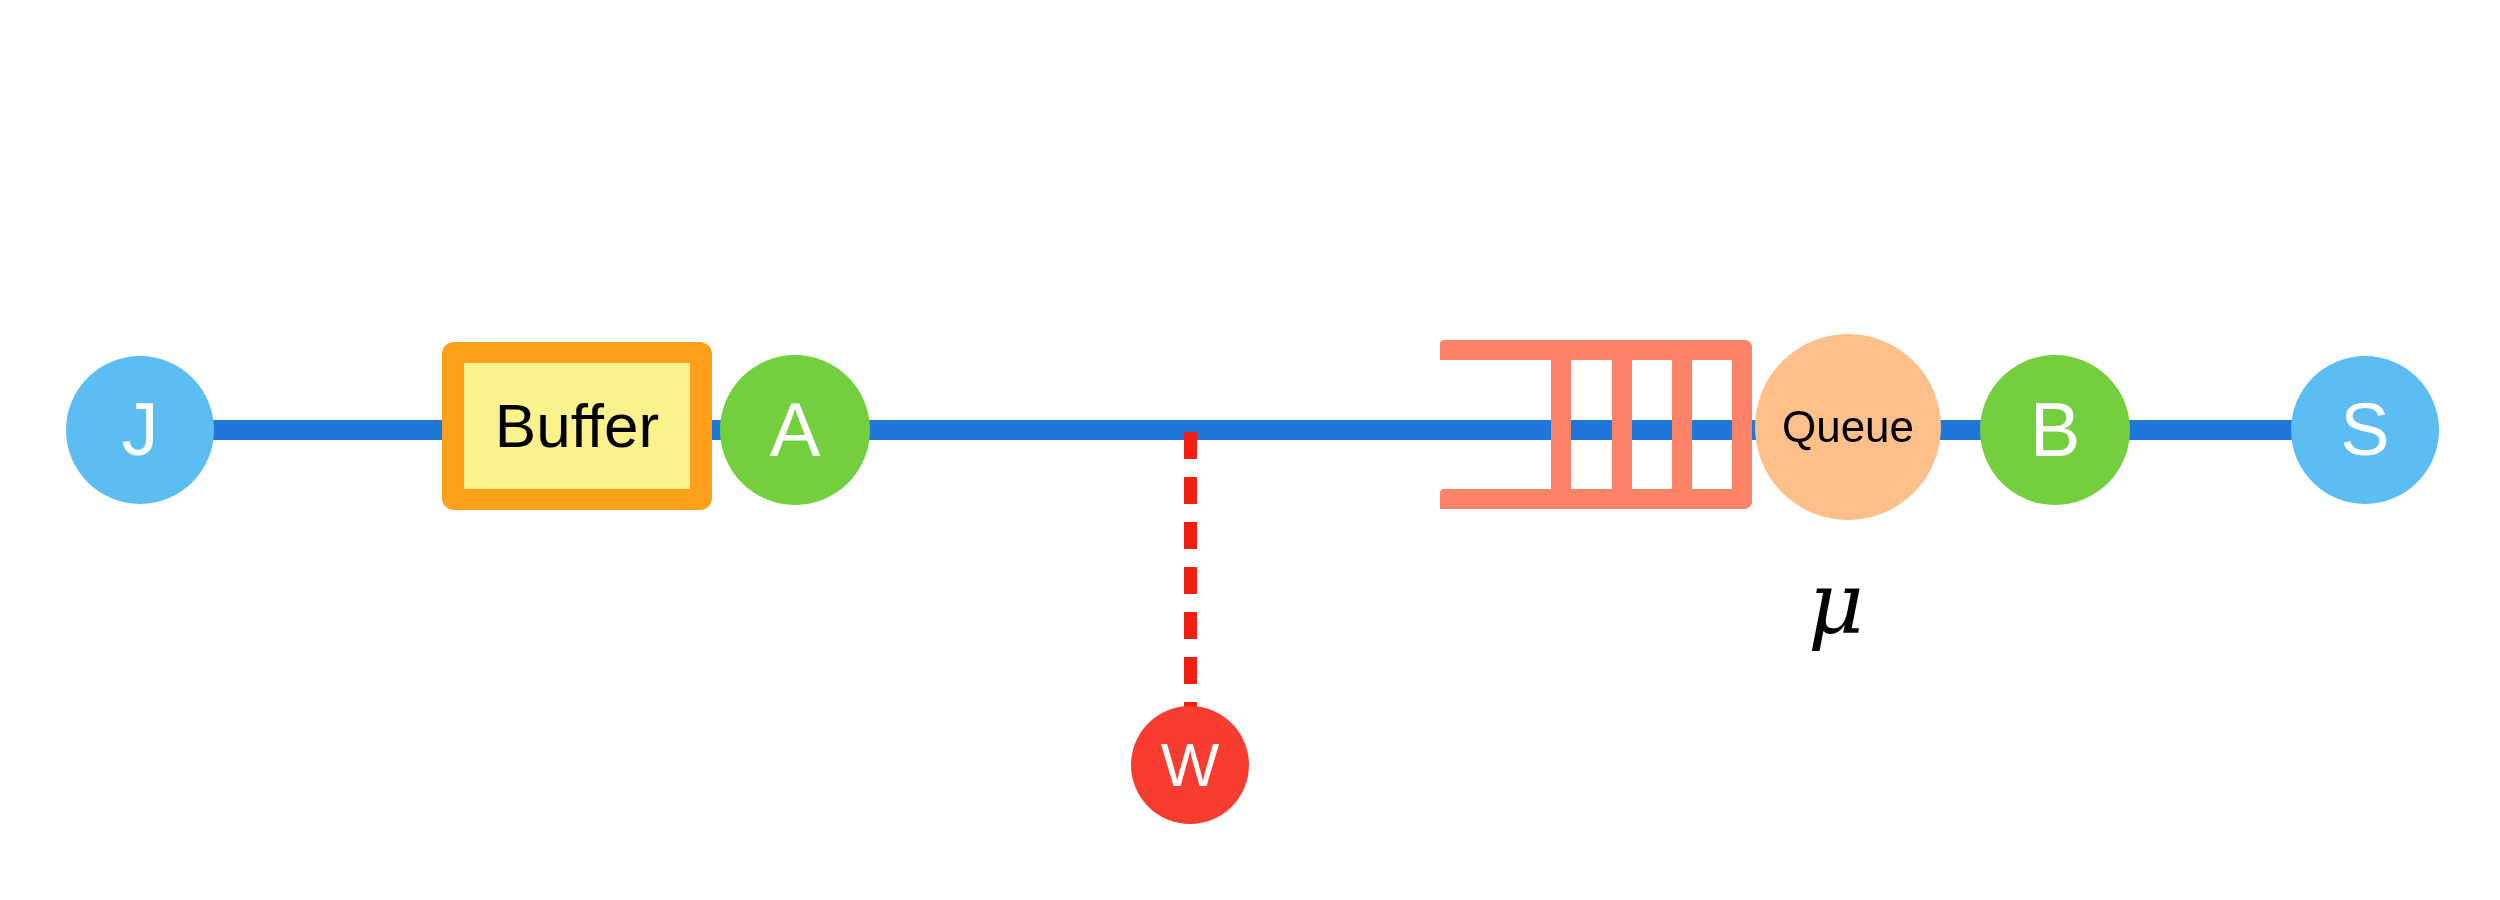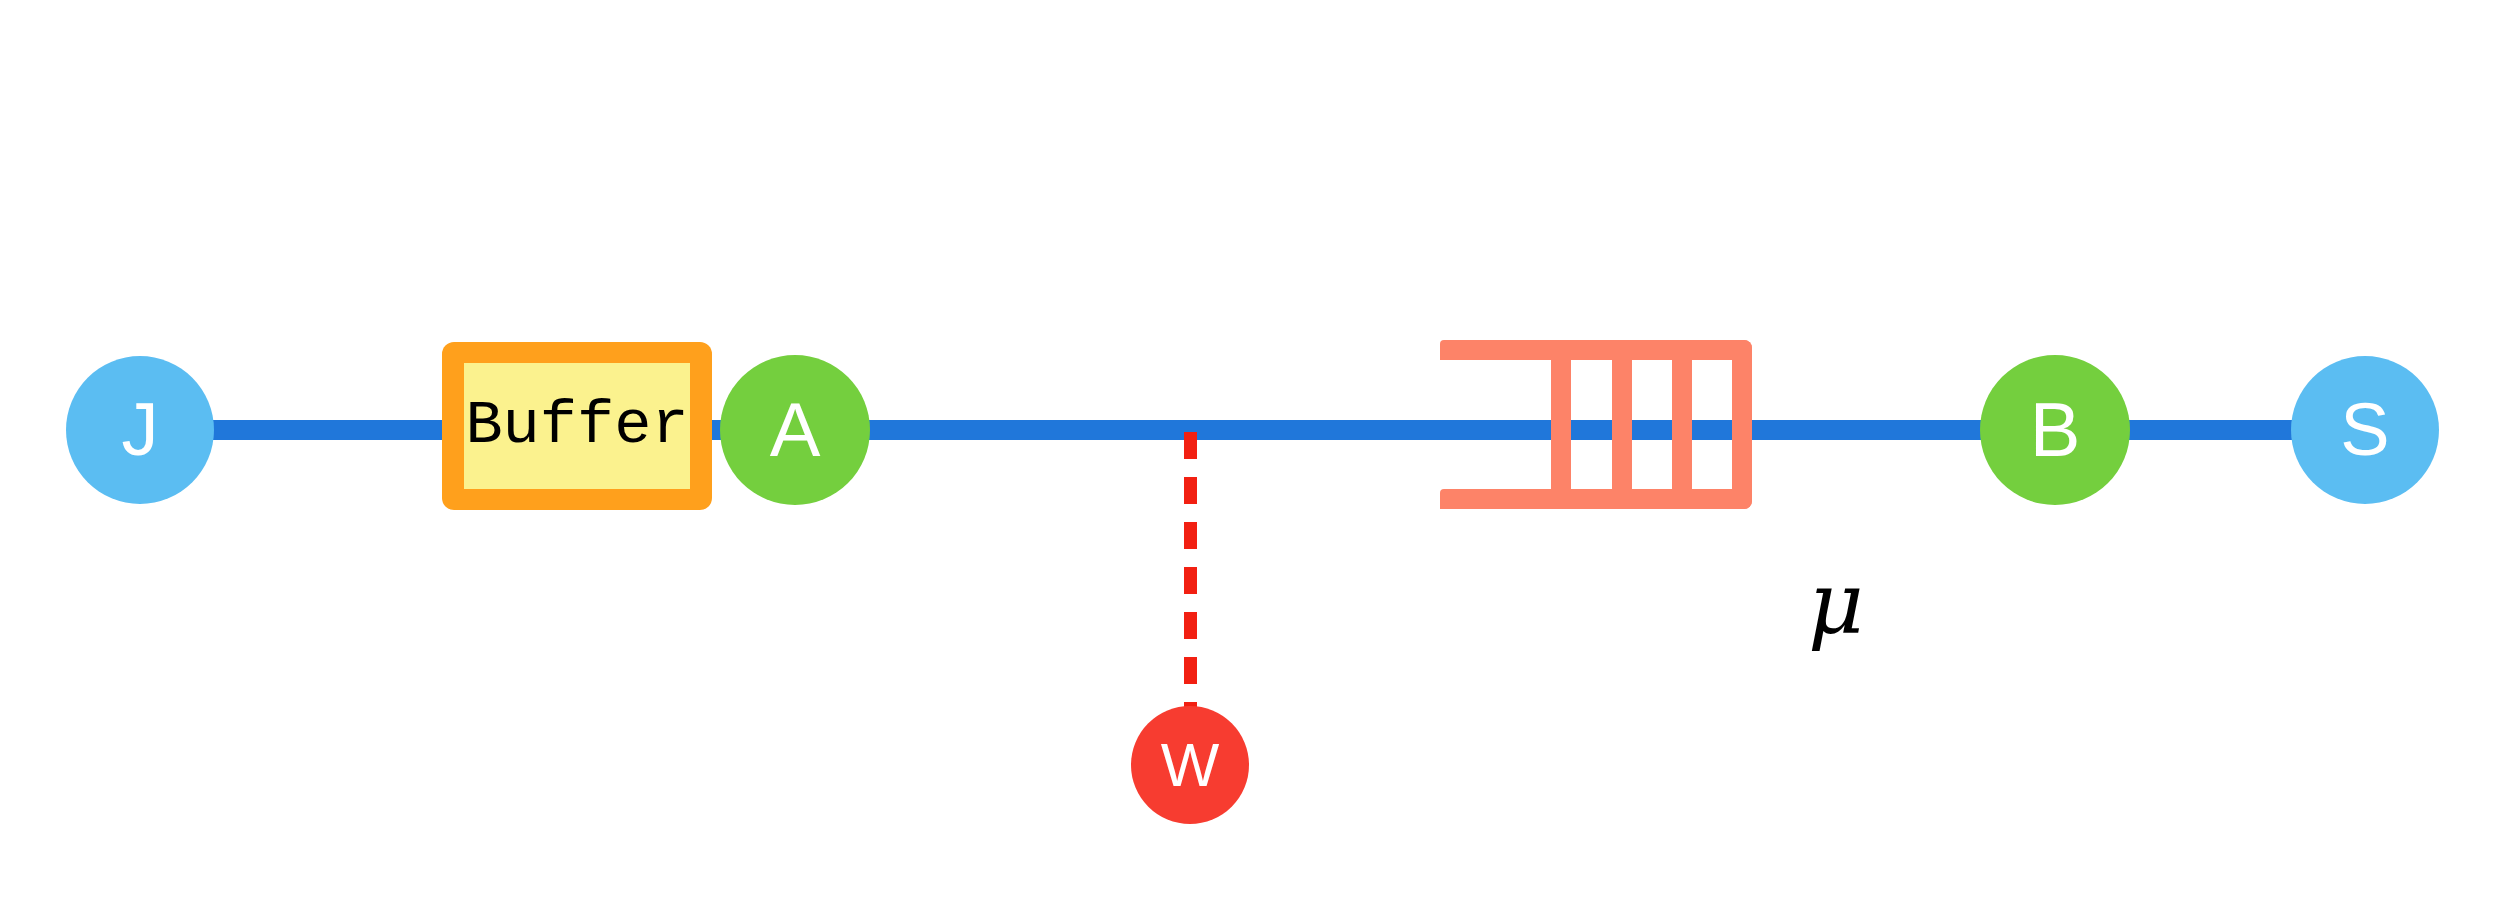--- a/index.html
+++ b/index.html
@@ -72,21 +72,21 @@
     position: absolute;
     left: 22px; top: 21px; right: 22px; bottom: 21px;
     background: #fbf28e;
     display: flex;
     align-items: center;
     justify-content: center;
   }
   .buffer-label {
     color: #000000;
     font-size: 62px;
-    font-family: Liberation Mono, monospace;
+    font-family: Liberation Sans, sans-serif;
     line-height: 1;
     white-space: nowrap;
   }
 
   
   .queue-part {
     position: absolute;
     background: #fd8368;
   }
   .queue-top    { border-radius: 4px 8px 0 0; }
@@ -149,20 +149,23 @@
   </div>
 
   <div class="node node-j" style="left:66px; top:356px;">
     <span>J</span>
   </div>
 
   <div class="node node-a" style="left:720px; top:355px;">
     <span>A</span>
   </div>
 
+  <div class="node node-queue" style="left:1755px; top:334px;">
+    <span>Queue</span>
+  </div>
 
   <div class="node node-b" style="left:1980px; top:355px;">
     <span>B</span>
   </div>
 
   <div class="node node-s" style="left:2291px; top:356px;">
     <span>S</span>
   </div>
 
   <div class="node node-w" style="left:1131px; top:706px;">

